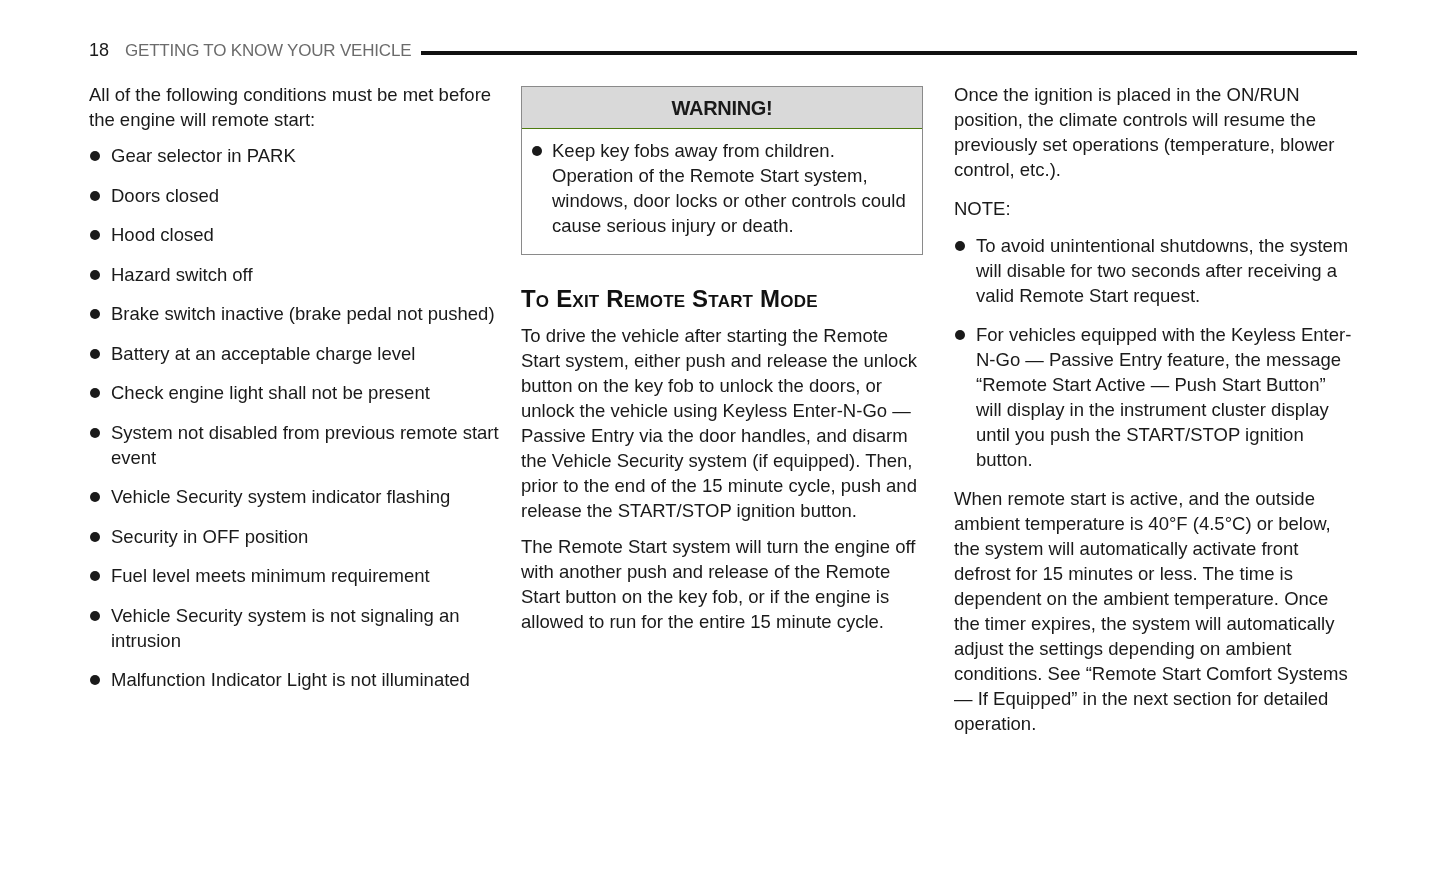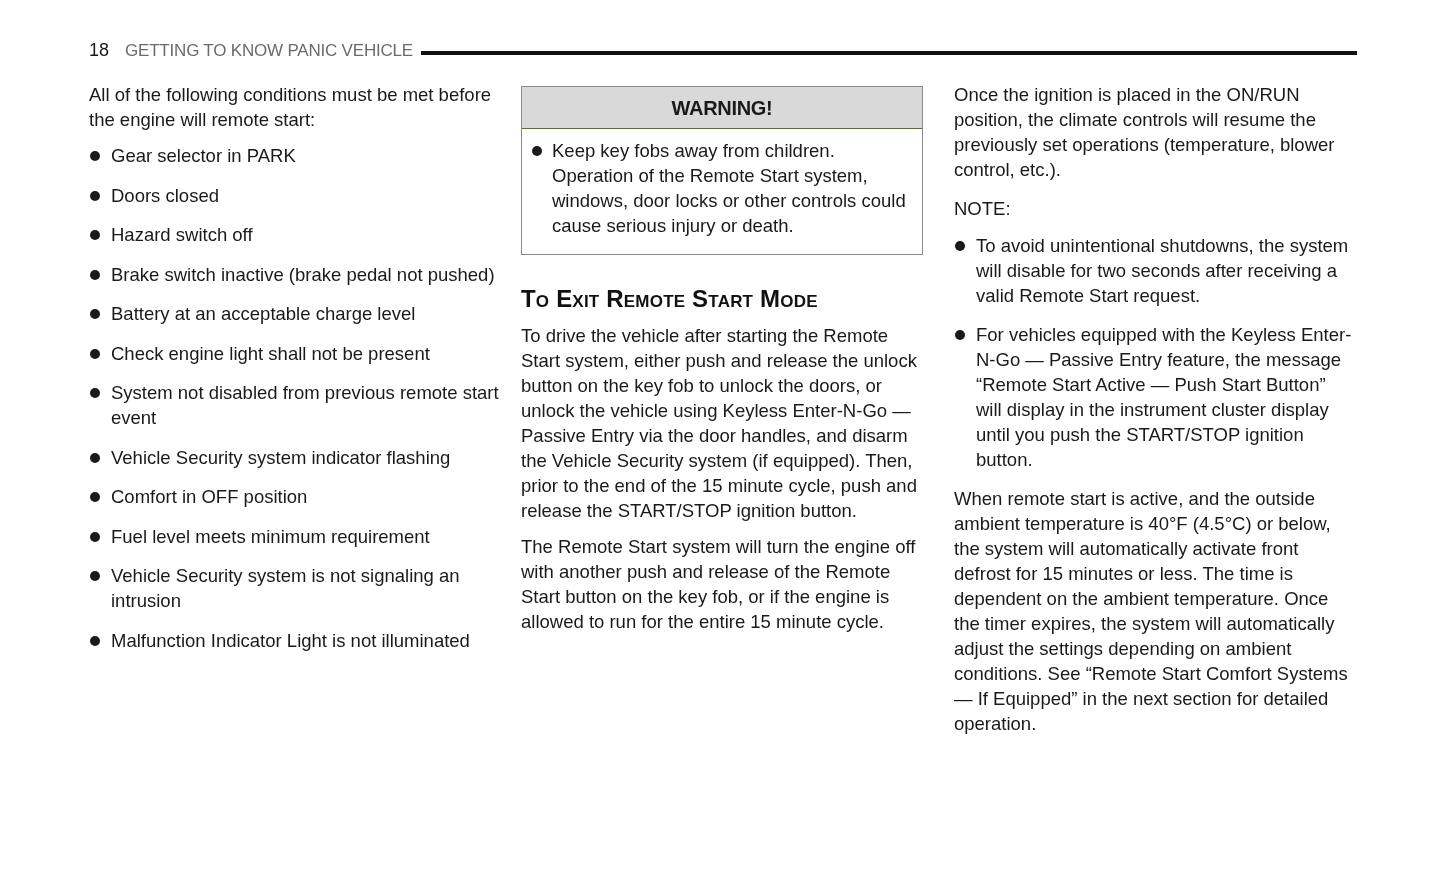--- a/index.html
+++ b/index.html
@@ -39,36 +39,37 @@
     font-variant: small-caps; letter-spacing: 0.2px; color: #111;
   }
   .note-label { margin: 14px 0 12px 0; }
   .col3 li { margin-bottom: 14px; }
 </style>
 </head>
 <body>
 
 <div class="header">
   <span class="page-num">18</span>
-  <span class="section-title">GETTING TO KNOW PANIC VEHICLE</span>
+  <span class="section-title">GETTING TO KNOW YOUR VEHICLE</span>
   <div class="header-rule"></div>
 </div>
 
 <div class="col col1">
   <p>All of the following conditions must be met before the engine will remote start:</p>
   <ul>
     <li>Gear selector in PARK</li>
     <li>Doors closed</li>
+    <li>Hood closed</li>
     <li>Hazard switch off</li>
     <li>Brake switch inactive (brake pedal not pushed)</li>
     <li>Battery at an acceptable charge level</li>
     <li>Check engine light shall not be present</li>
     <li>System not disabled from previous remote start event</li>
     <li>Vehicle Security system indicator flashing</li>
-    <li>Comfort in OFF position</li>
+    <li>Security in OFF position</li>
     <li>Fuel level meets minimum requirement</li>
     <li>Vehicle Security system is not signaling an intrusion</li>
     <li>Malfunction Indicator Light is not illuminated</li>
   </ul>
 </div>
 
 <div class="col col2">
   <div class="warning-box">
     <div class="warning-head">WARNING!</div>
     <ul>

